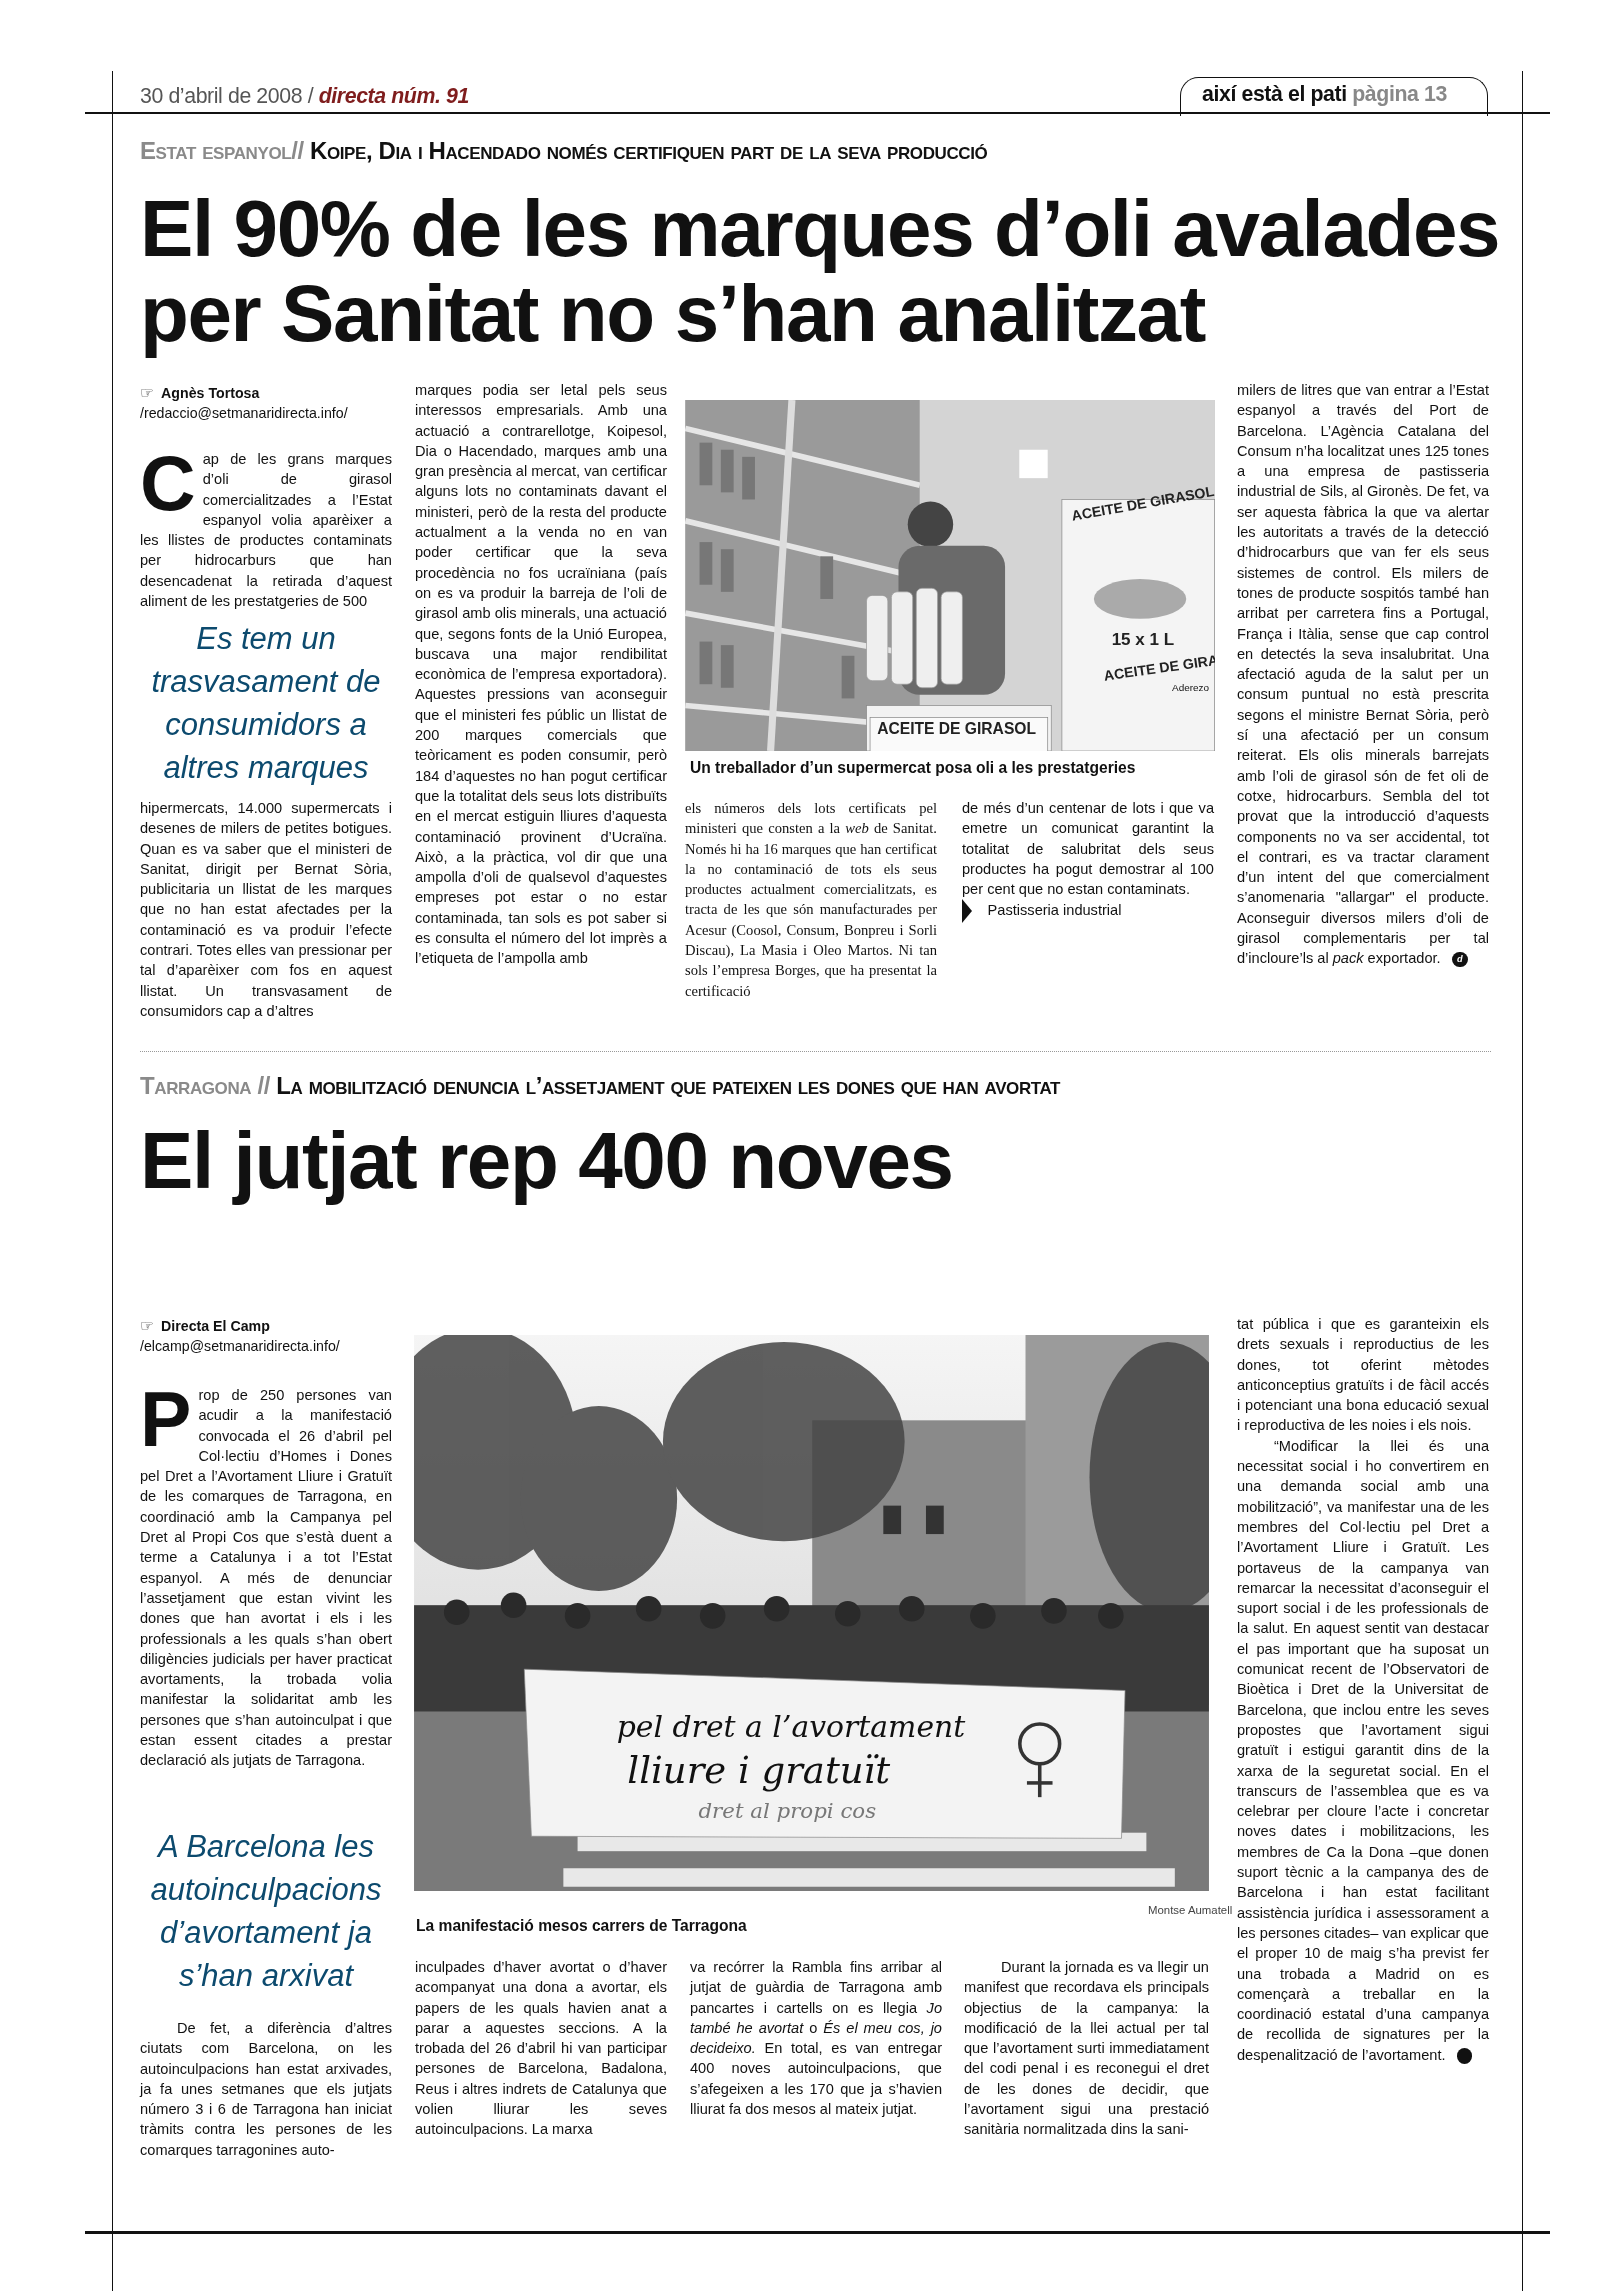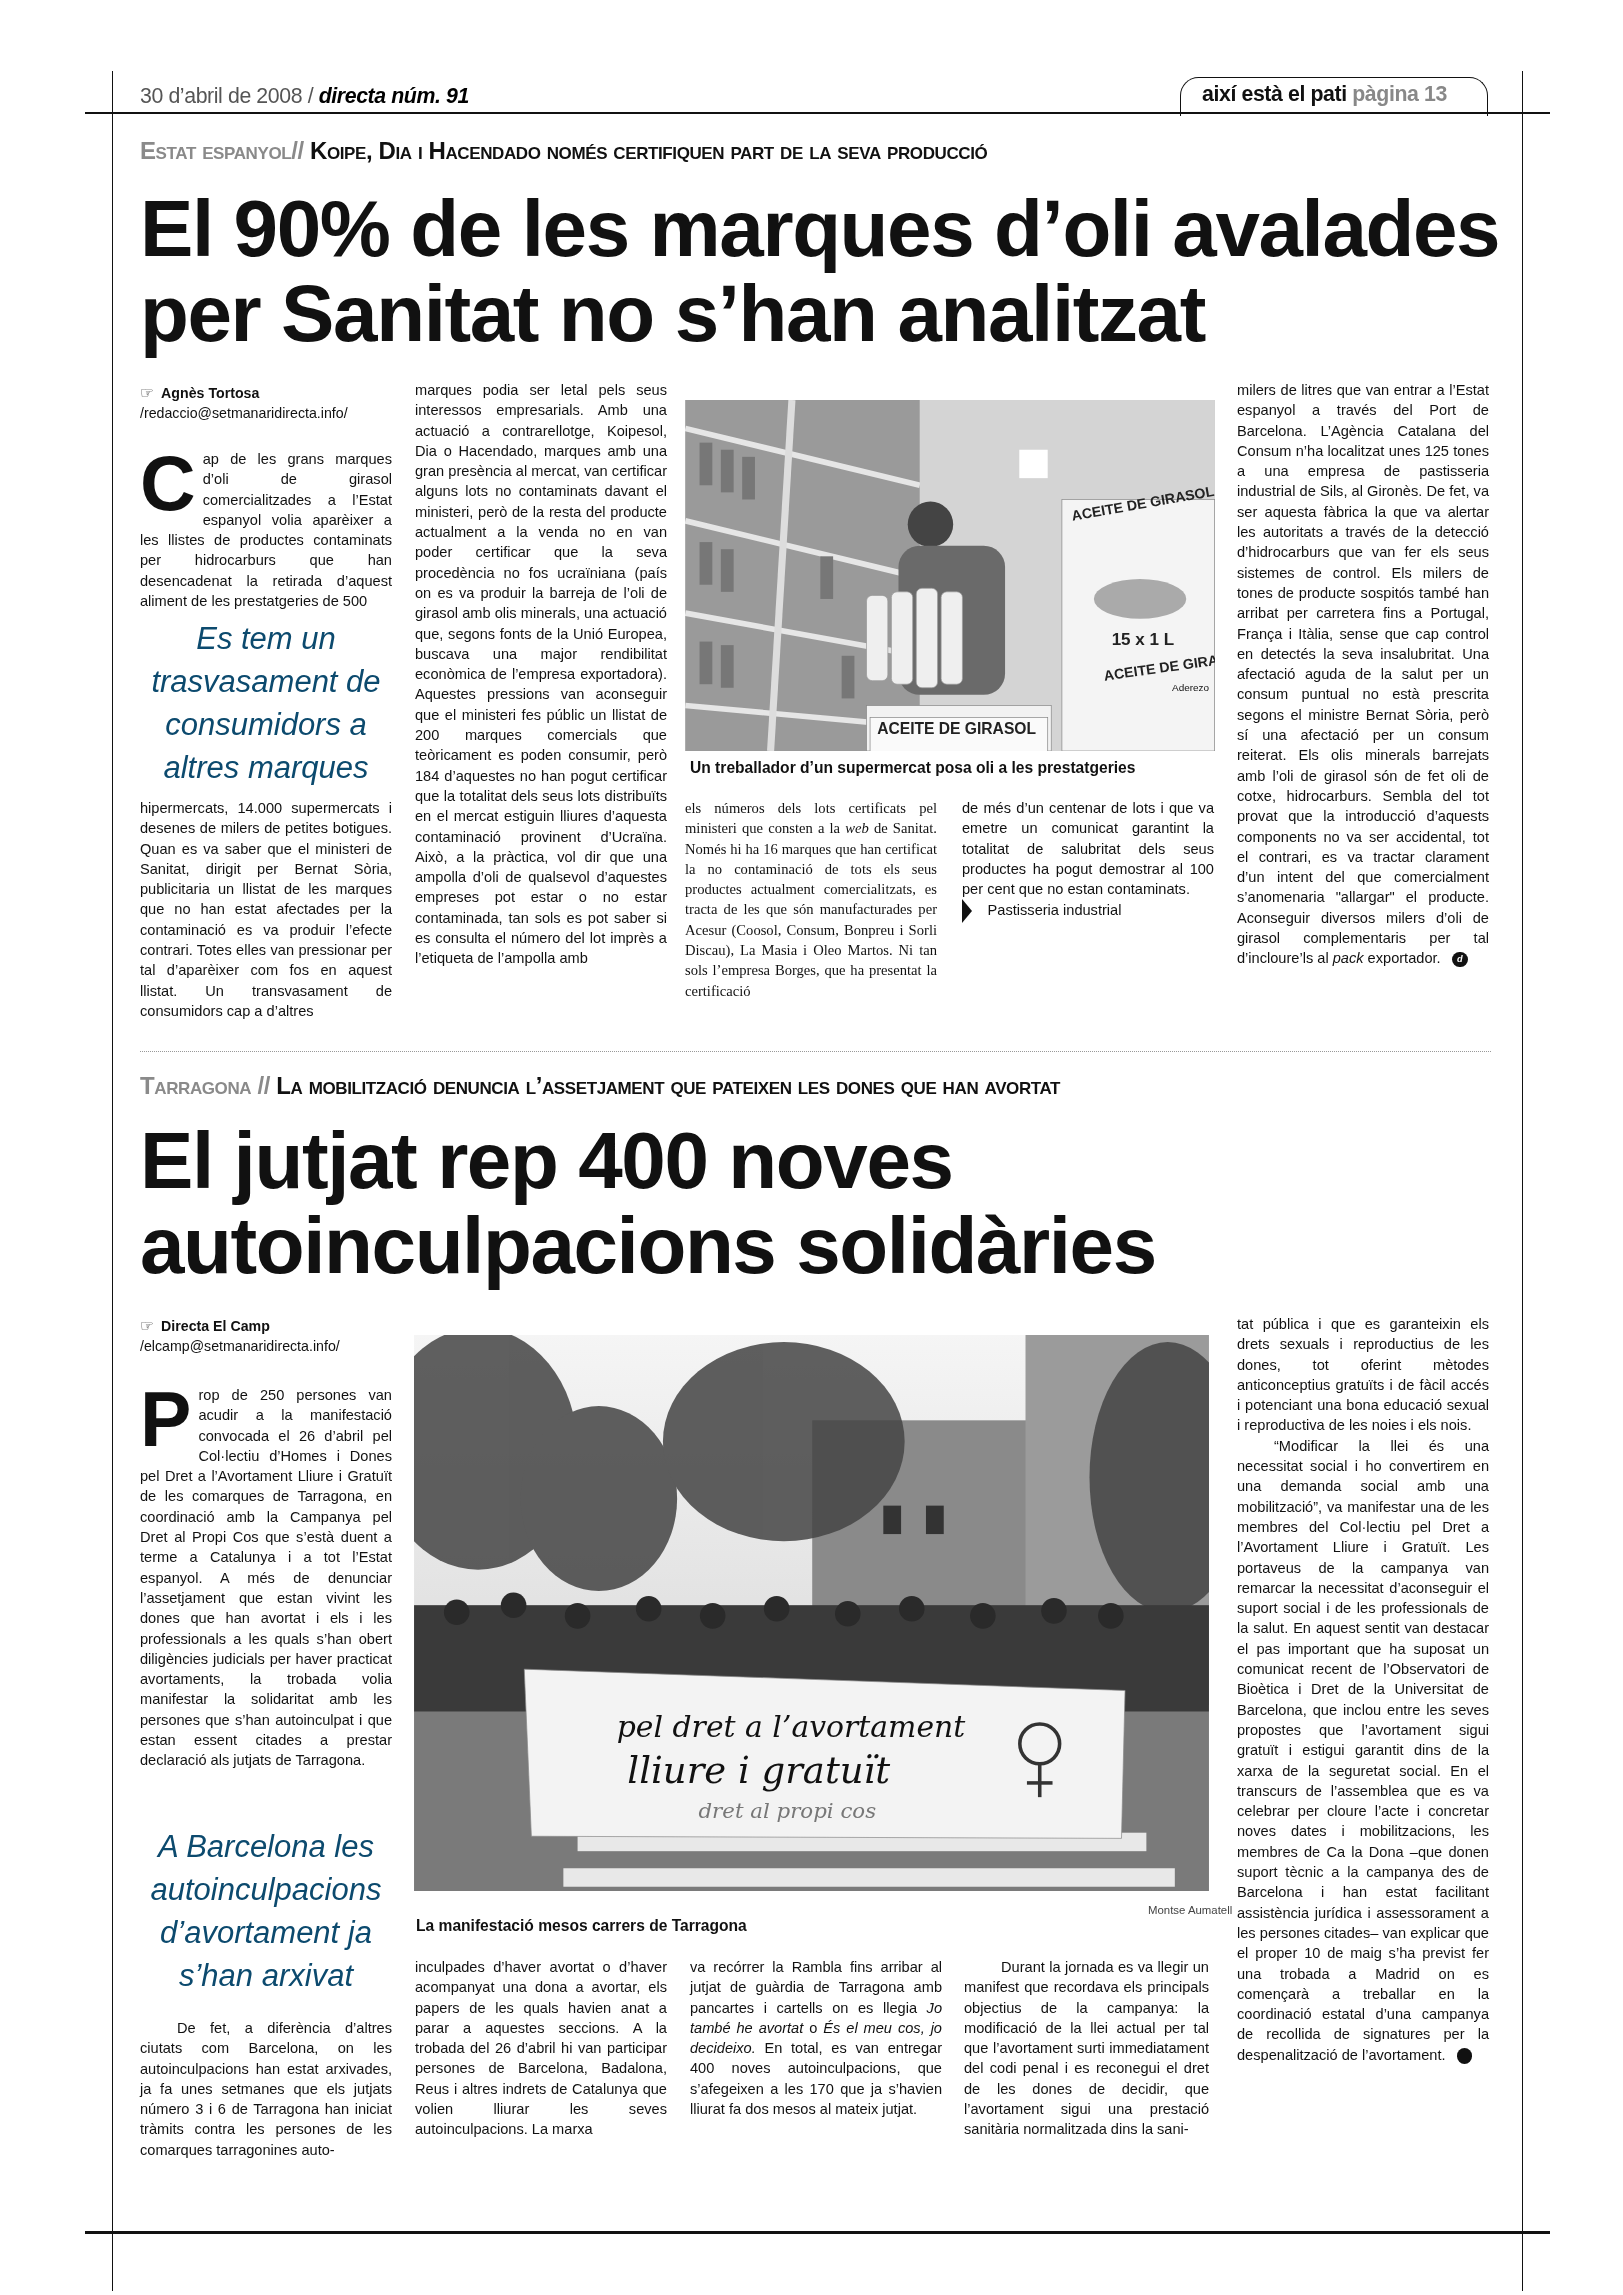--- a/index.html
+++ b/index.html
@@ -5,21 +5,21 @@
   html, body { margin: 0; padding: 0; background: #fff; }
   body { width: 1623px; height: 2295px; position: relative; overflow: hidden;
          font-family: "Liberation Sans", "DejaVu Sans", sans-serif; color: #111; }
 
   
   .vline { position: absolute; width: 1.4px; background: #111; }
   .hrule { position: absolute; background: #111; }
 
   
   .hdr-left { position: absolute; left: 140px; top: 84px; font-size: 21.3px; letter-spacing: -0.4px; color: #555; }
-  .hdr-left .pub { color: #000000; font-weight: bold; font-style: italic; }
+  .hdr-left .pub { color: #7f1d1d; font-weight: bold; font-style: italic; }
   .hdr-tab { position: absolute; left: 1180px; top: 77px; width: 306px; height: 38px;
              border: 1.4px solid #111; border-bottom: none; border-radius: 18.5px 18.5px 0 0; }
   .hdr-right { position: absolute; left: 1202px; top: 82px; font-size: 21.3px; font-weight: bold; letter-spacing: -0.4px; }
   .hdr-right .pg { color: #888; font-weight: bold; }
 
   
   .kicker { position: absolute; left: 140px; font-size: 24px; font-weight: bold; font-variant: small-caps;
             letter-spacing: -0.4px; white-space: nowrap; }
   .kicker .sec { color: #8a8a8a; }
   .kicker .slash { color: #8a8a8a; }
@@ -162,21 +162,20 @@
 
 <div class="dotted" style="left:140px; top:1051px; width:1351px;"></div>
 
 <div class="kicker" style="top:1072px;">
   <span class="sec">Tarragona</span>
   <span class="slash">//</span>
   <span class="sub">La mobilització denuncia l’assetjament que pateixen les dones que han avortat</span>
 </div>
 <h1 class="headline" style="top:1118px;">
   <span>El jutjat rep 400 noves</span><br>
-  <span>autoinculpacions solidàries</span>
 </h1>
 
 <div class="byline" style="top:1316px;">
   <span class="hand">☞</span><span class="name">Directa El Camp</span><br>
   <span>/elcamp@setmanaridirecta.info/</span>
 </div>
 
 <div class="col" style="left:140px; top:1385px; width:252px;">
   <p><span class="dropcap">P</span><span>rop de 250 persones van acudir a la manifestació convocada el 26 d’abril pel Col·lectiu d’Homes i Dones pel Dret a l’Avortament Lliure i Gratuït de les comarques de Tarragona, en coordinació amb la Campanya pel Dret al Propi Cos que s’està duent a terme a Catalunya i a tot l’Estat espanyol. A més de denunciar l’assetjament que estan vivint les dones que han avortat i els i les professionals a les quals s’han obert diligències judicials per haver practicat avortaments, la trobada volia manifestar la solidaritat amb les persones que s’han autoinculpat i que estan essent citades a prestar declaració als jutjats de Tarragona.</span></p>
 </div>

